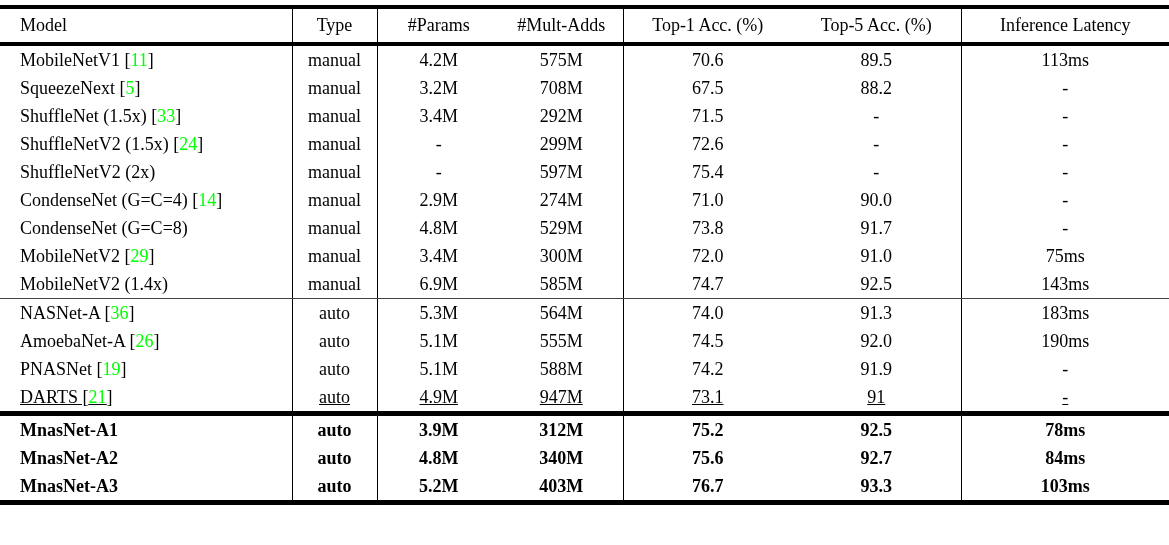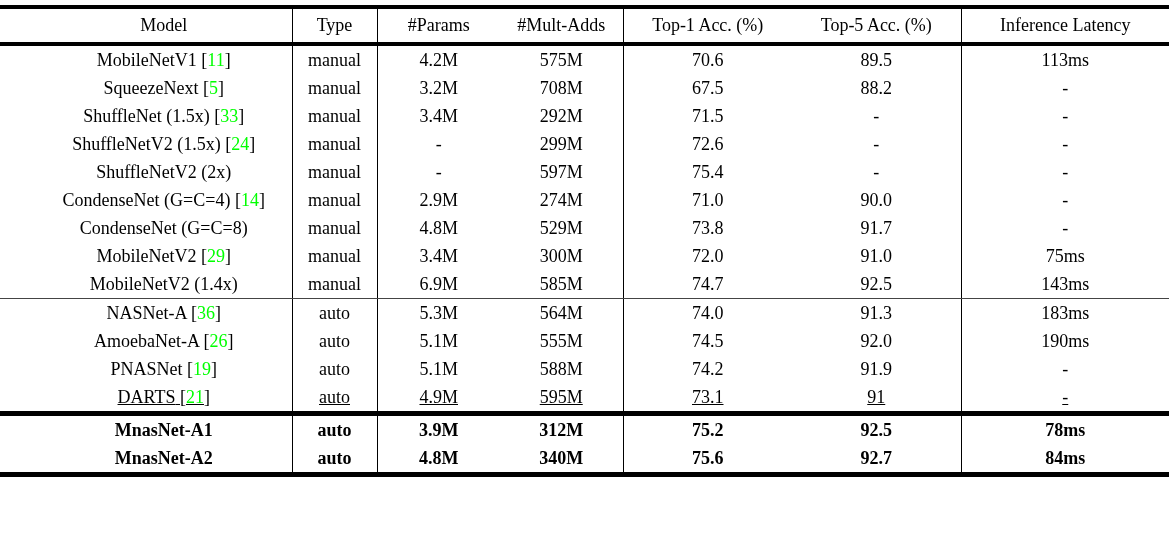--- a/index.html
+++ b/index.html
@@ -24,21 +24,21 @@
     text-align: center;
     padding: 0;
     white-space: nowrap;
   }
   td {
     height: 28px;
     padding: 0;
     text-align: center;
     white-space: nowrap;
   }
-  th.model, td.model { text-align: center; padding-left: 36px; margin-left: 18px; }
+  th.model, td.model { text-align: left; padding-left: 20px; margin-left: 18px; }
   .vl { border-left: 1px solid #000; }
   .vr { border-right: 1px solid #000; text-align: center; }
   tbody[data-group="0"] tr:last-child td { border-bottom: 1.5px solid #444; }
   tbody[data-group="1"] tr:last-child td { border-bottom: 5px solid #000; text-decoration: underline; }
   tbody.bold td { font-weight: bold; }
   .cite-num { color: var(--cite-color, #00ff00); }
 </style>
 </head>
 <body>
 
@@ -171,21 +171,21 @@
     <td>5.1M</td>
     <td class="vr">588M</td>
     <td>74.2</td>
     <td class="vr">91.9</td>
     <td>-</td>
   </tr>
       <tr>
     <td class="model"><span>DARTS</span><span><span> [</span><span class="cite-num">21</span><span>]</span></span></td>
     <td class="vl vr">auto</td>
     <td>4.9M</td>
-    <td class="vr">595M</td>
+    <td class="vr">947M</td>
     <td>73.1</td>
     <td class="vr">91</td>
     <td>-</td>
   </tr>
     </tbody>
   <tbody data-group="2" class="bold">
       <tr>
     <td class="model"><span>MnasNet-A1</span></td>
     <td class="vl vr">auto</td>
     <td>3.9M</td>
@@ -196,14 +196,23 @@
   </tr>
       <tr>
     <td class="model"><span>MnasNet-A2</span></td>
     <td class="vl vr">auto</td>
     <td>4.8M</td>
     <td class="vr">340M</td>
     <td>75.6</td>
     <td class="vr">92.7</td>
     <td>84ms</td>
   </tr>
+      <tr>
+    <td class="model"><span>MnasNet-A3</span></td>
+    <td class="vl vr">auto</td>
+    <td>5.2M</td>
+    <td class="vr">403M</td>
+    <td>76.7</td>
+    <td class="vr">93.3</td>
+    <td>103ms</td>
+  </tr>
     </tbody>
 </table>
 
 </body></html>

